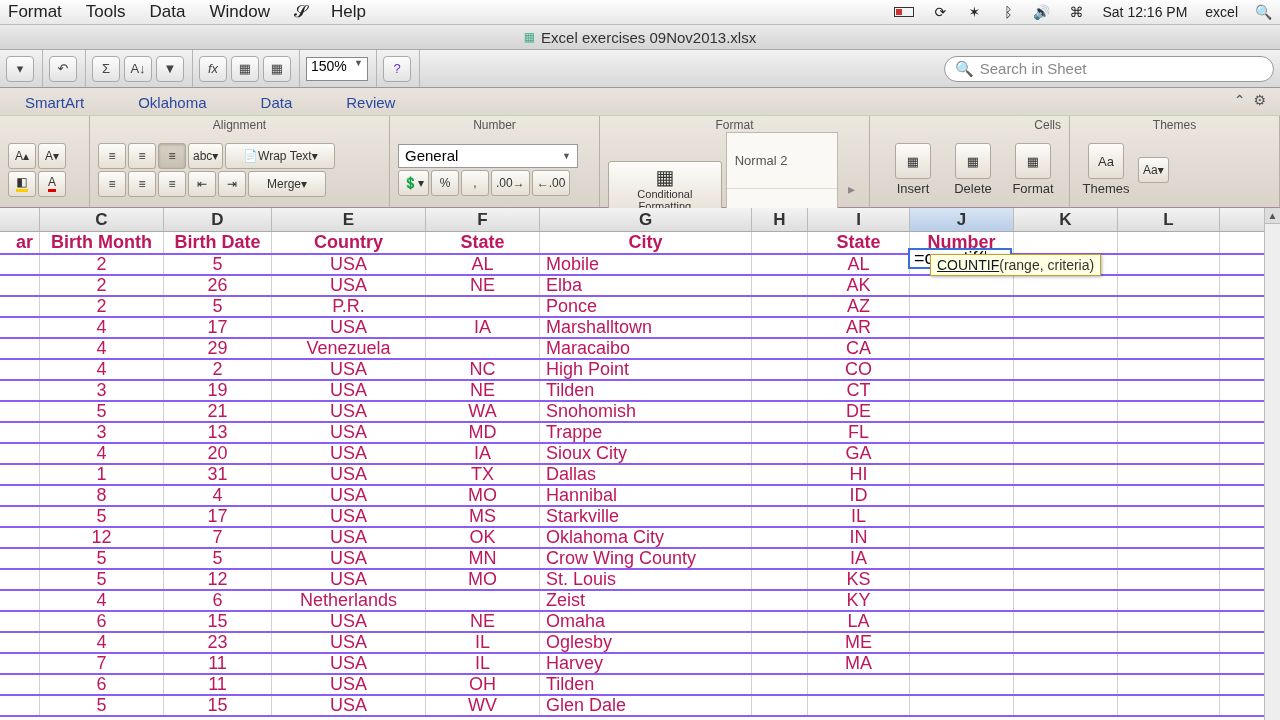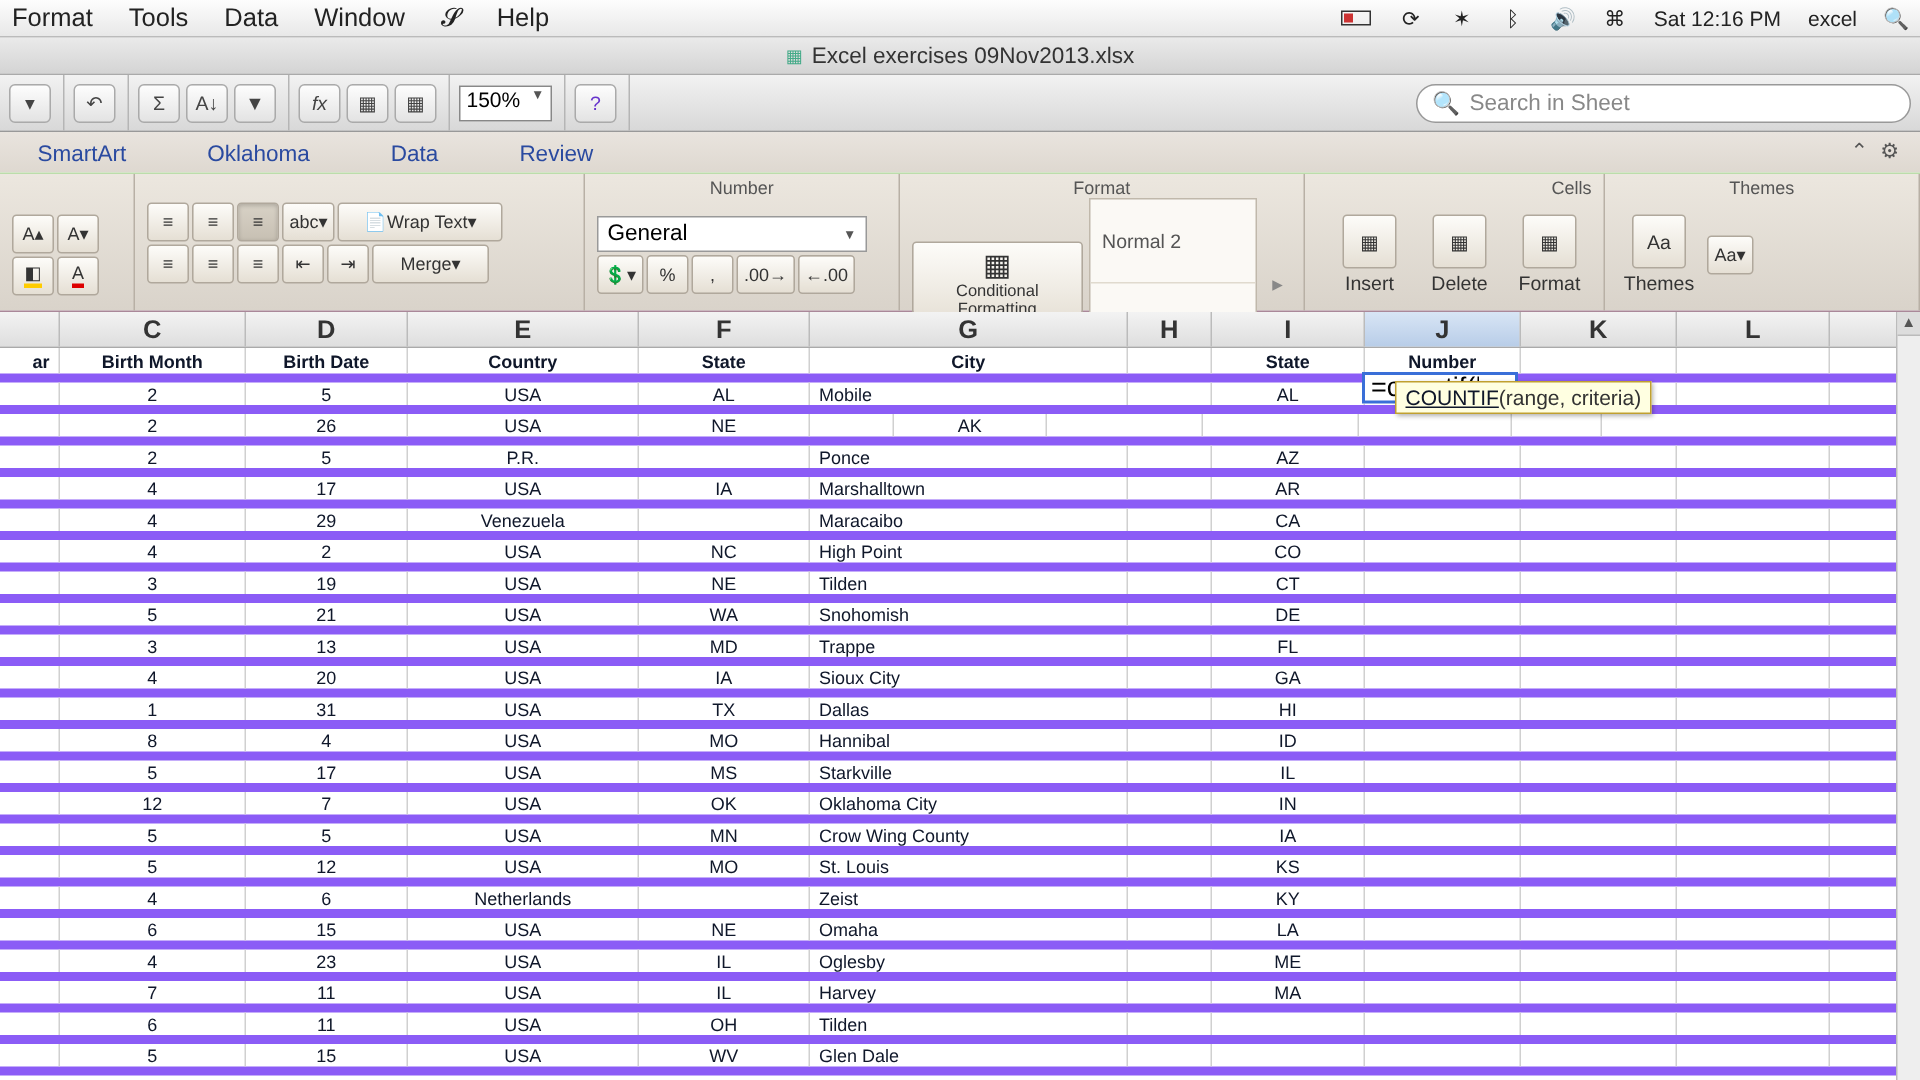--- a/index.html
+++ b/index.html
@@ -47,21 +47,21 @@
 .style-arrow { width: 20px; display:flex; align-items:center; justify-content:center; color:#888; font-size:14px; }
 .cell-btn { display:flex; flex-direction:column; align-items:center; font-size:13px; color:#333; width: 56px; }
 .cell-btn .cicon { width: 36px; height: 36px; border:1px solid #b0a89c; border-radius:3px; background:linear-gradient(#fdfcf9,#e5dfd4); margin-bottom:2px; display:flex; align-items:center; justify-content:center; }
 
 
 .sheet-wrap { position: absolute; top: 208px; left: 0; right: 0; bottom: 0; background: #fff; overflow: hidden; }
 .colheads { display: flex; height: 24px; background: linear-gradient(#f3f3f3,#dedede); border-bottom: 1px solid #aaa; font-size: 17px; font-weight: bold; color: #333; }
 .ch { border-right: 1px solid #bbb; display:flex; align-items:center; justify-content:center; }
 .ch.sel { background: linear-gradient(#d8e5f5,#b8cde8); }
 .grid { position: relative; }
-.row { display: flex; height: 21px; border-bottom: 6px solid #8b5cf6; font-size: 12px; color: #0f172a; }
+.row { display: flex; height: 21px; border-bottom: 2px solid #8b5cf6; font-size: 18px; color: #be185d; }
 .row.head { font-weight: bold; height: 23px; }
 .cell { border-right: 1px solid #d0d0d0; padding: 0 6px; display:flex; align-items:center; overflow: hidden; white-space: nowrap; }
 .cell.c { justify-content:center; }
 .cell.r { justify-content:flex-end; }
 
 
 .wB { width: 40px; } .wC { width: 124px; } .wD { width: 108px; } .wE { width: 154px; }
 .wF { width: 114px; } .wG { width: 212px; } .wH { width: 56px; } .wI { width: 102px; }
 .wJ { width: 104px; } .wK { width: 104px; } .wL { width: 102px; } .wM { width: 60px; }
 
@@ -165,20 +165,21 @@
             </div>
           <div class="rbtn" style="position:relative;">
               <span style="border-bottom:3px solid #d00;">A</span>
             </div>
         </div>
       </div>
     </div>
   </div>
 
   <div class="rgroup" style="width:300px;">
+    <div class="rgroup-title">Alignment</div>
     <div class="rgroup-body">
       <div class="rstack">
         <div class="rrow">
           <div class="rbtn">≡</div>
           <div class="rbtn">≡</div>
           <div class="rbtn sel">≡</div>
           <div class="rbtn"><span>abc</span>▾</div>
           <div class="rbtn" style="min-width:110px;">📄 <span>Wrap Text</span> ▾</div>
         </div>
         <div class="rrow">
@@ -303,20 +304,21 @@
         <div class="cell wK"></div>
         <div class="cell wL"></div>
         <div class="cell wM"></div>
       </div>
       <div class="row">
         <div class="cell wB"></div>
         <div class="cell wC c">2</div>
         <div class="cell wD c">26</div>
         <div class="cell wE c">USA</div>
         <div class="cell wF c">NE</div>
+        <div class="cell wG">Elba</div>
         <div class="cell wH"></div>
         <div class="cell wI c">AK</div>
         <div class="cell wJ"></div>
         <div class="cell wK"></div>
         <div class="cell wL"></div>
         <div class="cell wM"></div>
       </div>
       <div class="row">
         <div class="cell wB"></div>
         <div class="cell wC c">2</div>

